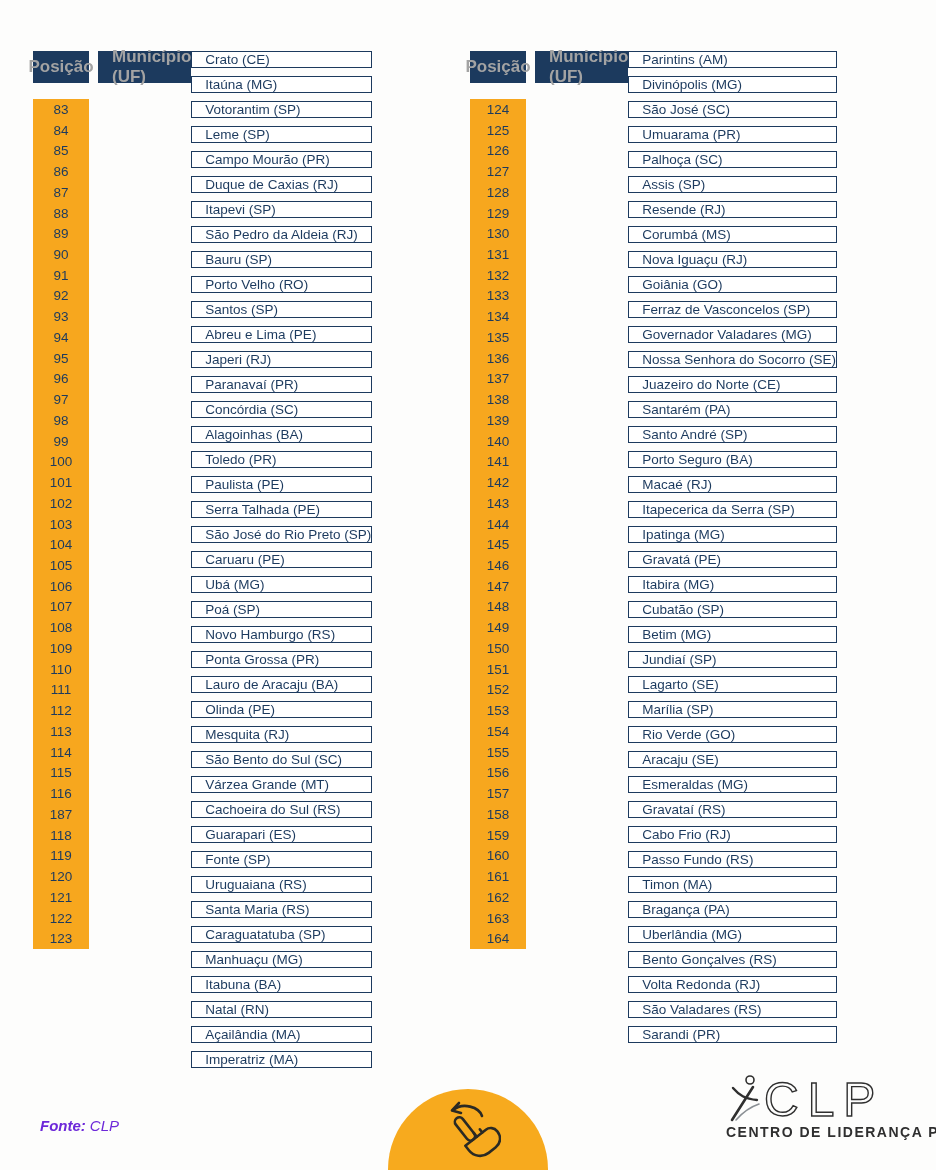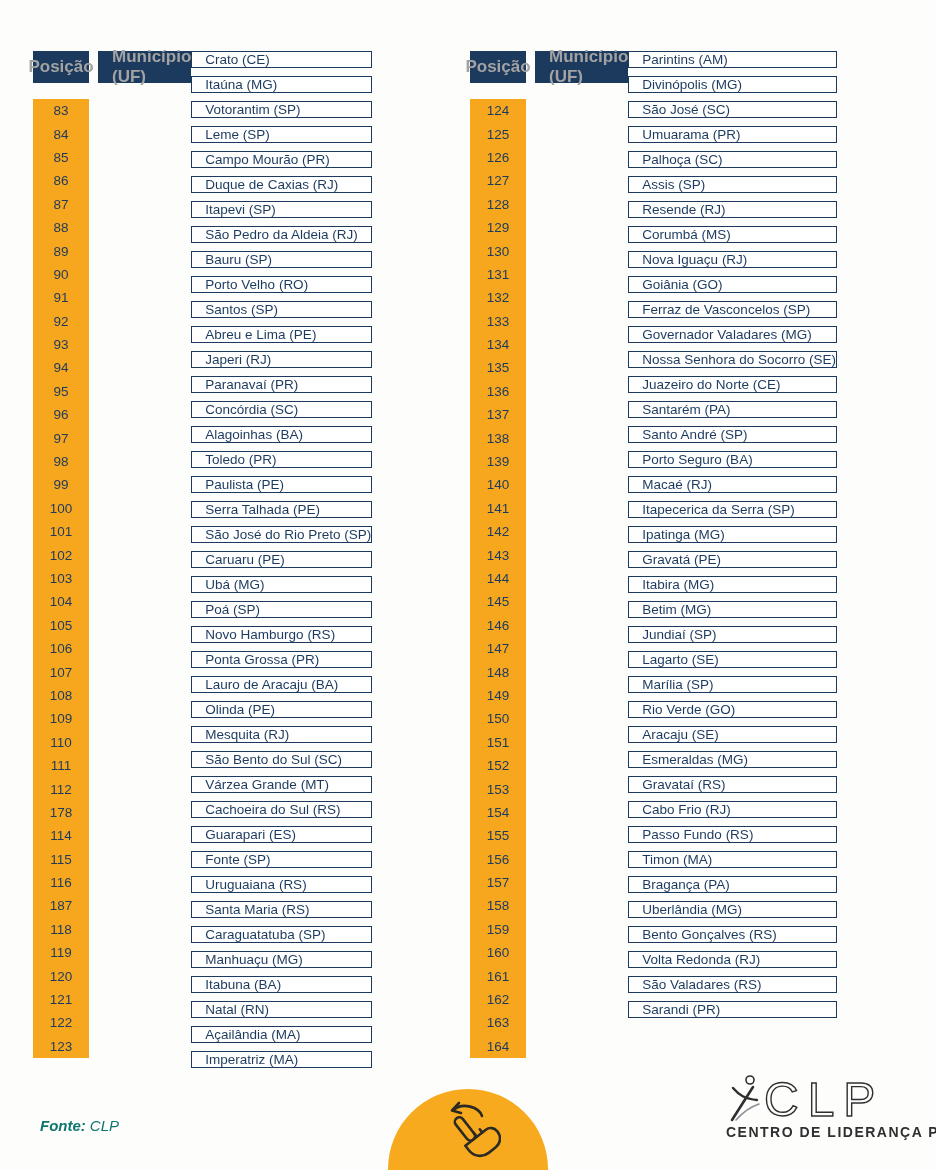--- a/index.html
+++ b/index.html
@@ -15,36 +15,36 @@
   .col-pos{width:56px;display:flex;flex-direction:column;}
   .col-muni{flex:1;display:flex;}
   .hdr{
     height:32px;background:#1c3a5e;color:#a3a3a3;
     font-weight:bold;font-size:17px;display:flex;align-items:center;
     margin-bottom:16px;flex:0 0 32px;
   }
   .pos-hdr{justify-content:center;}
   .muni-hdr{padding-left:14px;}
   .pos-strip{
-    background:#f7a71e;height:959px;display:flex;flex-direction:column;
+    background:#f7a71e;height:850px;display:flex;flex-direction:column;
   }
   .pos-cell{
     flex:1;display:flex;align-items:center;justify-content:center;
     color:#1c3a5e;font-size:13.5px;font-weight:500;
   }
   .muni-stack{height:959px;display:flex;flex-direction:column;gap:8px;}
   .muni-cell{
     flex:1;border:1.2px solid #1c3a5e;background:#ffffff;box-sizing:border-box;
     display:flex;align-items:center;padding-left:13px;
     color:#1c3a5e;font-size:13.5px;
   }
   
   .fonte{
     position:absolute;left:40px;top:1117px;
-    font-style:italic;font-size:15px;color:#0f766e;
+    font-style:italic;font-size:15px;color:#6d28d9;
   }
   .fonte .lbl{font-weight:bold;margin-right:4px;}
   .swipe-circle{
     position:absolute;left:388px;top:1089px;width:160px;height:160px;
     border-radius:50%;background:#f7aa1e;
   }
   .swipe-icon-svg{position:absolute;left:47px;top:7px;}
   
   .clp-logo{position:absolute;left:726px;top:1074px;width:170px;}
   .logo-row{display:flex;align-items:center;}
@@ -84,21 +84,21 @@
         <div class="pos-cell">103</div>
         <div class="pos-cell">104</div>
         <div class="pos-cell">105</div>
         <div class="pos-cell">106</div>
         <div class="pos-cell">107</div>
         <div class="pos-cell">108</div>
         <div class="pos-cell">109</div>
         <div class="pos-cell">110</div>
         <div class="pos-cell">111</div>
         <div class="pos-cell">112</div>
-        <div class="pos-cell">178</div>
+        <div class="pos-cell">113</div>
         <div class="pos-cell">114</div>
         <div class="pos-cell">115</div>
         <div class="pos-cell">116</div>
         <div class="pos-cell">187</div>
         <div class="pos-cell">118</div>
         <div class="pos-cell">119</div>
         <div class="pos-cell">120</div>
         <div class="pos-cell">121</div>
         <div class="pos-cell">122</div>
         <div class="pos-cell">123</div>
@@ -217,20 +217,21 @@
         <div class="muni-cell">Nossa Senhora do Socorro (SE)</div>
         <div class="muni-cell">Juazeiro do Norte (CE)</div>
         <div class="muni-cell">Santarém (PA)</div>
         <div class="muni-cell">Santo André (SP)</div>
         <div class="muni-cell">Porto Seguro (BA)</div>
         <div class="muni-cell">Macaé (RJ)</div>
         <div class="muni-cell">Itapecerica da Serra (SP)</div>
         <div class="muni-cell">Ipatinga (MG)</div>
         <div class="muni-cell">Gravatá (PE)</div>
         <div class="muni-cell">Itabira (MG)</div>
+        <div class="muni-cell">Cubatão (SP)</div>
         <div class="muni-cell">Betim (MG)</div>
         <div class="muni-cell">Jundiaí (SP)</div>
         <div class="muni-cell">Lagarto (SE)</div>
         <div class="muni-cell">Marília (SP)</div>
         <div class="muni-cell">Rio Verde (GO)</div>
         <div class="muni-cell">Aracaju (SE)</div>
         <div class="muni-cell">Esmeraldas (MG)</div>
         <div class="muni-cell">Gravataí (RS)</div>
         <div class="muni-cell">Cabo Frio (RJ)</div>
         <div class="muni-cell">Passo Fundo (RS)</div>

